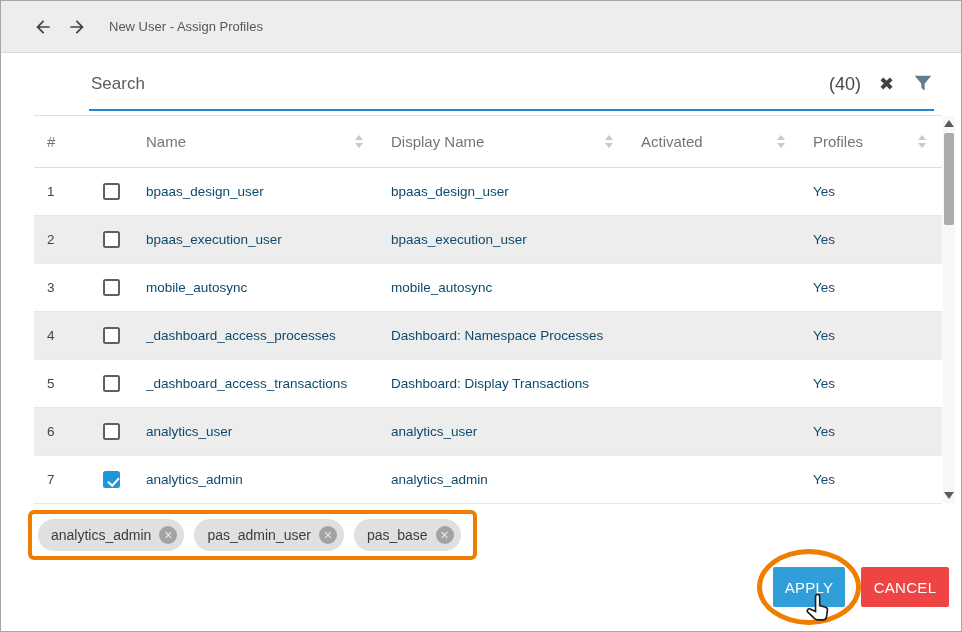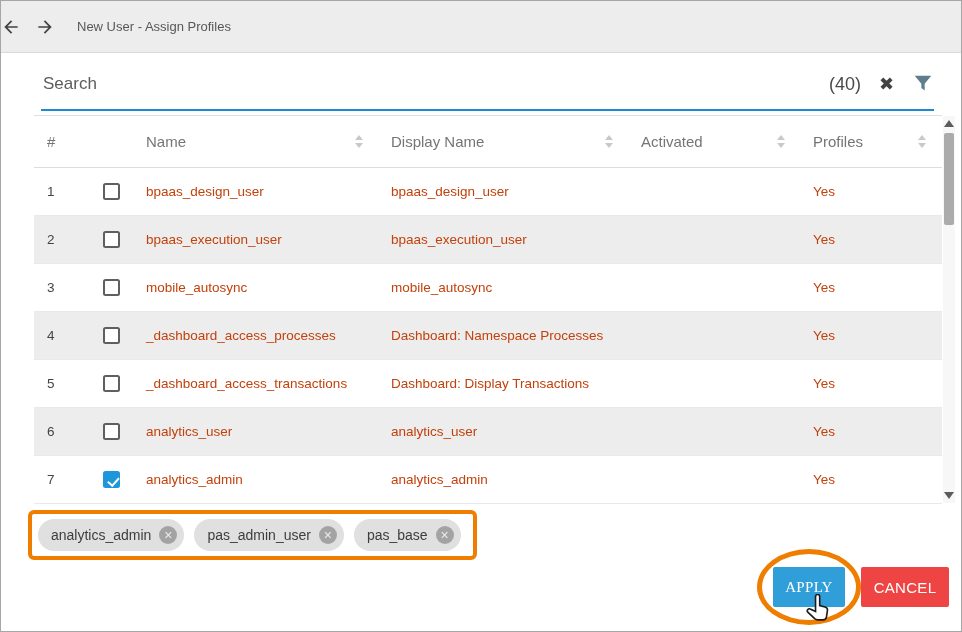--- a/index.html
+++ b/index.html
@@ -5,46 +5,46 @@
   * { box-sizing: border-box; }
   body { margin: 0; background: #ffffff; font-family: "Liberation Sans", sans-serif; }
   .page {
     width: 962px; height: 632px; border: 1px solid #a6a6a6; background: #fff;
     position: relative; overflow: hidden;
   }
 
   
   .topbar {
     height: 52px; background: #ededed; border-bottom: 1px solid #d9d9d9;
-    display: flex; align-items: center; gap: 14px;
+    display: flex; align-items: center; padding-left: 32px; gap: 14px;
   }
   .nav-arrow { cursor: pointer; display: flex; align-items: center; }
   .topbar-title { font-size: 13px; color: #585858; margin-left: 8px; }
 
   
   .search-section { height: 62px; padding: 6px 27px 0 40px; }
-  .search-bar { height: 52px; border-bottom: 2px solid #1f88d2; display: flex; align-items: center; gap: 18px; }
+  .search-bar { height: 52px; border-bottom: 2px solid #1f88d2; display: flex; align-items: center; gap: 18px; margin-left: 48px; }
   .search-input { flex: 1; border: none; outline: none; background: transparent; font-size: 17px; color: #333; font-family: inherit; }
   .search-input::placeholder { color: #5c5c5c; opacity: 1; }
   .search-count { font-size: 18px; color: #4a4a4a; white-space: nowrap; }
   .clear-icon { font-size: 18px; color: #424242; cursor: pointer; line-height: 1; }
   .filter-icon { cursor: pointer; display: flex; align-items: center; }
 
   
   .table-region { position: relative; padding: 0 21px 0 33px; }
   table.profiles-table { width: 908px; border-collapse: collapse; table-layout: fixed; border-top: 1px solid #e0e0e0; }
   col.c-num { width: 62px; } col.c-check { width: 38px; } col.c-name { width: 245px; }
   col.c-display { width: 250px; } col.c-ns { width: 172px; } col.c-act { width: 141px; }
   thead th { height: 52px; border-bottom: 1px solid #dcdcdc; font-weight: 400; text-align: left; padding: 0; background: #fff; }
   .th-inner { display: flex; align-items: center; padding: 0 16px 0 12px; font-size: 15px; color: #757575; }
   .th-inner.first { padding-left: 13px; }
   .sort-icon { margin-left: auto; display: flex; flex-direction: column; gap: 3px; cursor: pointer; }
   .tri-up { width: 0; height: 0; border-left: 4.5px solid transparent; border-right: 4.5px solid transparent; border-bottom: 5.5px solid #c9c9c9; }
   .tri-down { width: 0; height: 0; border-left: 4.5px solid transparent; border-right: 4.5px solid transparent; border-top: 5.5px solid #c9c9c9; }
-  tbody td { height: 48px; font-size: 13.5px; color: #c2410c; border-bottom: 1px solid #e9e9e9; padding: 0 0 0 12px; background: transparent; }
+  tbody td { height: 48px; font-size: 13.5px; color: #0c4a6e; border-bottom: 1px solid #e9e9e9; padding: 0 0 0 12px; background: transparent; }
   tbody tr:nth-child(even) { background: #ededed; }
   td.td-num { padding-left: 13px; color: #444; }
   td.td-check { padding-left: 7px; }
   .checkbox { display: inline-block; width: 17px; height: 17px; border: 2px solid #5f5f5f; border-radius: 2.5px;
     background: #fff; vertical-align: middle; cursor: pointer; position: relative; }
   .checkbox.checked { background: #1e96dc; border-color: #1e96dc; }
   .checkbox.checked::after { content: ""; position: absolute; left: 5px; top: 1.5px; width: 4.5px; height: 9px;
     border: solid #fff; border-width: 0 2.5px 2.5px 0; transform: rotate(42deg); }
 
   
@@ -62,21 +62,21 @@
   .chip { display: inline-flex; align-items: center; height: 32px; background: #e0e0e0; border-radius: 16px; padding: 0 7px 0 13px; gap: 8px; }
   .chip-label { font-size: 14px; color: #3d3d3d; white-space: nowrap; }
   .chip-remove { width: 18px; height: 18px; border-radius: 50%; background: #a3a3a3; color: #ececec;
     font-size: 14px; line-height: 1; display: flex; align-items: center; justify-content: center; cursor: pointer; }
 
   
   .footer { display: flex; justify-content: flex-end; align-items: flex-start; gap: 16px; padding: 7px 12px 0 0; }
   .btn { height: 40px; border: none; border-radius: 2px; color: #fff; font-family: inherit; font-size: 15px; cursor: pointer; letter-spacing: 0.3px; }
   .btn-apply { width: 72px; background: #2f9ed9; }
   .btn-cancel { width: 88px; background: #ef4444; }
-  .apply-wrap { position: relative; font-family: Liberation Serif, serif; }
+  .apply-wrap { position: relative; }
   .apply-ellipse { position: absolute; left: 50%; top: 50%; transform: translate(-50%, -50%);
     width: 104px; height: 76px; border: 5px solid #ee7d00; border-radius: 50%; pointer-events: none; }
   .cursor-icon { position: absolute; left: 32px; top: 27px; pointer-events: none; }
 </style>
 </head>
 <body>
 
 <div class="page">
 
   <header class="topbar">

